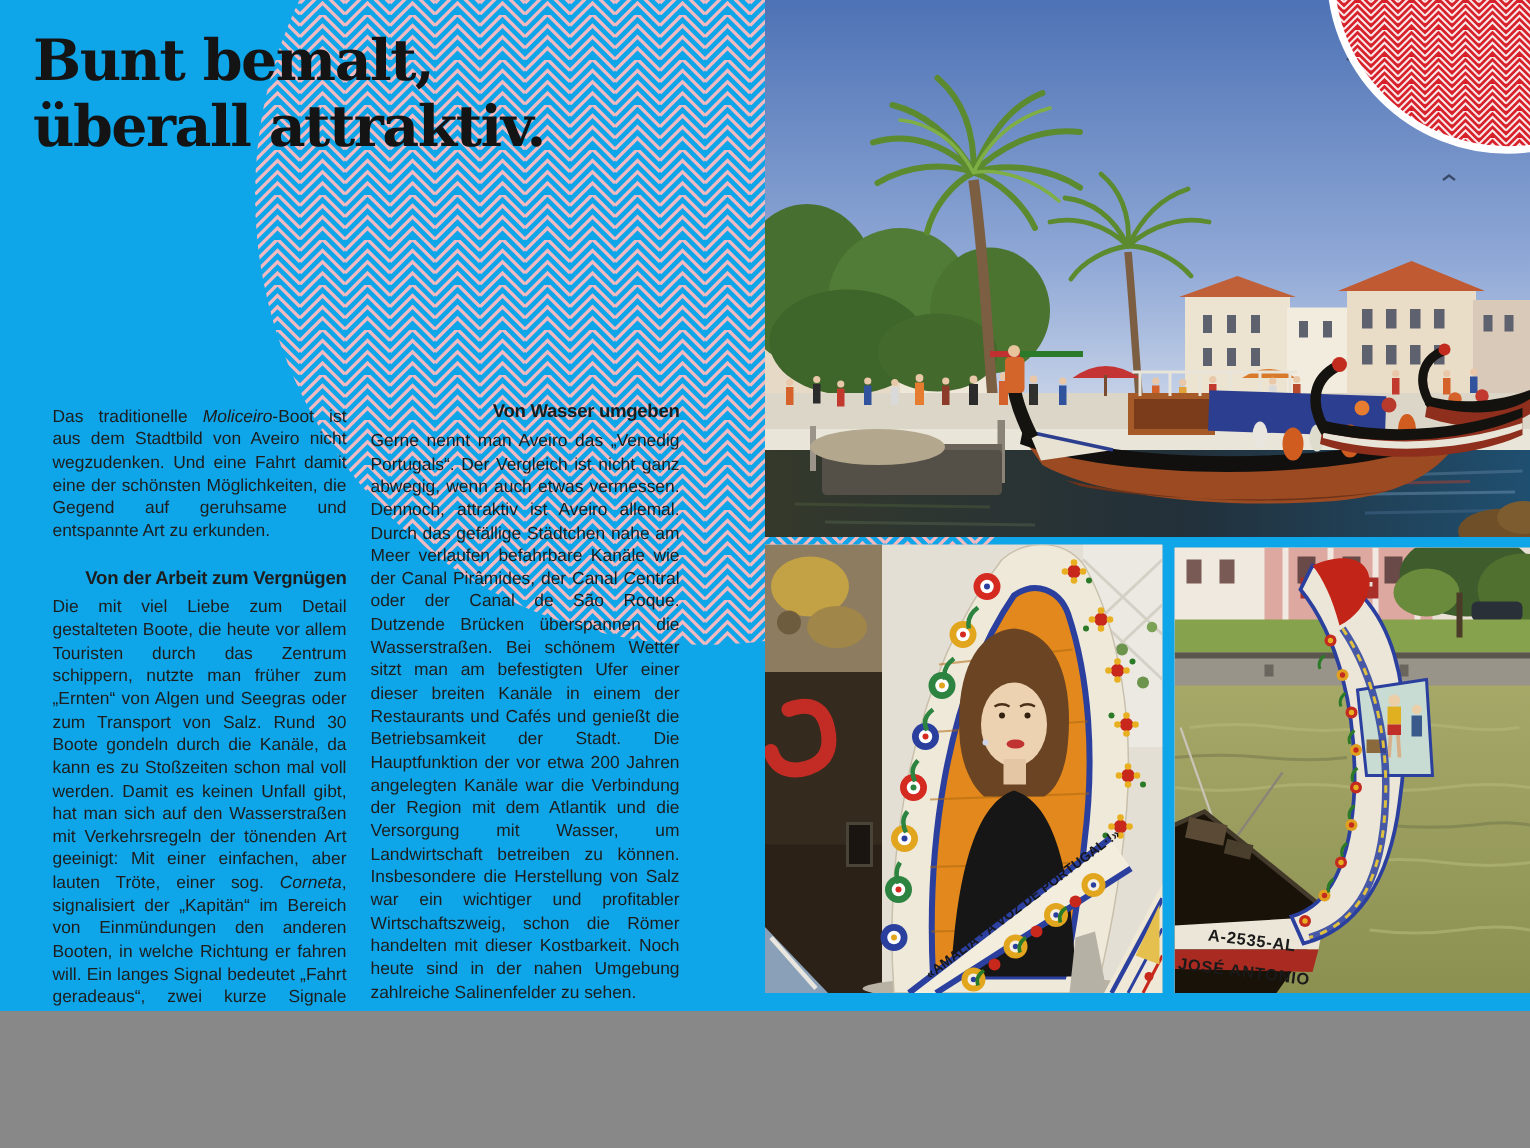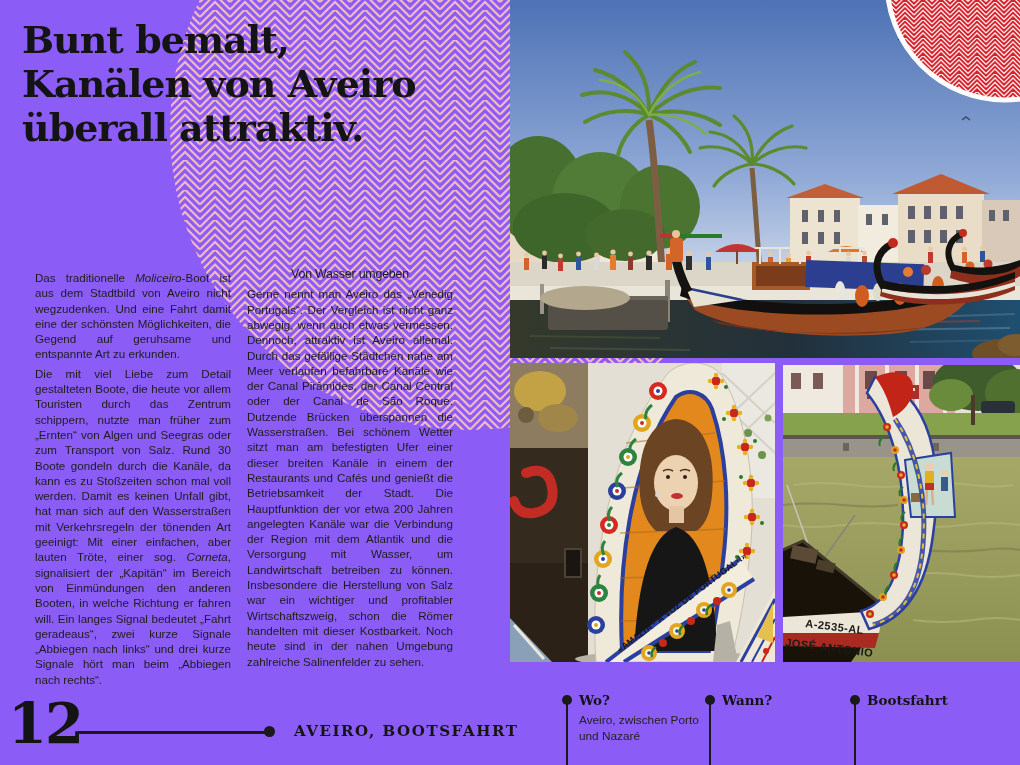--- a/index.html
+++ b/index.html
@@ -1,36 +1,36 @@
 <!DOCTYPE html>
 <html><head>
 <meta charset="utf-8">
 <style>
   html,body{margin:0;padding:0;background:#888;}
   .page{
-    position:relative;width:1020px;height:765px;background:#8b5cf6;
+    position:relative;width:1020px;height:674px;background:#0ea5e9;
     overflow:hidden;font-family:"Liberation Sans",sans-serif;color:#1c1c1c;
   }
   .layer{position:absolute;}
   
   .pink-circle{left:170px;top:-170px;z-index:0;}
   .red-circle{left:878px;top:-142px;z-index:2;}
   
   .headline{
     left:22px;top:18px;width:486px;z-index:3;
     font-family:"DejaVu Serif",serif;font-weight:800;
     font-size:38px;line-height:1.16;letter-spacing:-1px;color:#141414;
   }
   .headline div{white-space:nowrap;}
   
   .article-col{top:266px;z-index:3;text-align:justify;font-size:11.6px;line-height:1.32;color:#1d1d1d;}
   .article-col-1{left:35px;width:196px;}
   .article-col-2{left:247px;width:206px;}
   .article-paragraph{margin:4px 0 0 0;}
-  .article-heading{font-weight:normal;font-size:12.4px;margin:15px 0 2px 0;text-align:center;letter-spacing:-0.2px;}
+  .article-heading{font-weight:bold;font-size:12.4px;margin:15px 0 2px 0;text-align:right;letter-spacing:-0.2px;}
   .article-col > .article-heading:first-child{margin-top:0;}
   .it{font-style:italic;}
   
   .photo{z-index:1;overflow:hidden;background:#ccc;}
   .photo svg{display:block;}
   .photo-main{left:510px;top:0;width:510px;height:358px;}
   .photo-amalia{left:510px;top:363px;width:265px;height:299px;}
   .photo-prow{left:783px;top:365px;width:237px;height:297px;}
   
   .page-number{
@@ -69,26 +69,26 @@
           <path d="M0,14.5 L15,-0.5 L30,14.5"></path>
           <path d="M0,7 L15,-8 L30,7"></path>
         </g>
       </pattern>
     </defs>
     <circle cx="300" cy="300" r="300" fill="url(#chvP)"></circle>
   </svg>
 
   <div class="layer headline">
     <div>Bunt bemalt,</div>
-    <div>Kanälen von Aveiro</div>
     <div>überall attraktiv.</div>
   </div>
 
   <div class="layer article-col article-col-1">
       <p class="article-paragraph"><span>Das traditionelle </span><span class="it">Moliceiro</span><span>-Boot ist aus dem Stadtbild von Aveiro nicht wegzudenken. Und eine Fahrt damit eine der schönsten Möglichkeiten, die Gegend auf geruhsame und entspannte Art zu erkunden.</span></p>
+      <div class="article-heading">Von der Arbeit zum Vergnügen</div>
       <p class="article-paragraph"><span>Die mit viel Liebe zum Detail gestalteten Boote, die heute vor allem Touristen durch das Zentrum schippern, nutzte man früher zum „Ernten“ von Algen und Seegras oder zum Transport von Salz. Rund 30 Boote gondeln durch die Kanäle, da kann es zu Stoßzeiten schon mal voll werden. Damit es keinen Unfall gibt, hat man sich auf den Wasserstraßen mit Verkehrsregeln der tönenden Art geeinigt: Mit einer einfachen, aber lauten Tröte, einer sog. </span><span class="it">Corneta</span><span>, signalisiert der „Kapitän“ im Bereich von Einmündungen den anderen Booten, in welche Richtung er fahren will. Ein langes Signal bedeutet „Fahrt geradeaus“, zwei kurze Signale „Abbiegen nach links“ und drei kurze Signale hört man beim „Abbiegen nach rechts“.</span></p>
     </div>
   <div class="layer article-col article-col-2">
       <div class="article-heading">Von Wasser umgeben</div>
       <p class="article-paragraph"><span>Gerne nennt man Aveiro das „Venedig Portugals“. Der Vergleich ist nicht ganz abwegig, wenn auch etwas vermessen. Dennoch, attraktiv ist Aveiro allemal. Durch das gefällige Städtchen nahe am Meer verlaufen befahrbare Kanäle wie der Canal Pirâmides, der Canal Central oder der Canal de São Roque. Dutzende Brücken überspannen die Wasserstraßen. Bei schönem Wetter sitzt man am befestigten Ufer einer dieser breiten Kanäle in einem der Restaurants und Cafés und genießt die Betriebsamkeit der Stadt. Die Hauptfunktion der vor etwa 200 Jahren angelegten Kanäle war die Verbindung der Region mit dem Atlantik und die Versorgung mit Wasser, um Landwirtschaft betreiben zu können. Insbesondere die Herstellung von Salz war ein wichtiger und profitabler Wirtschaftszweig, schon die Römer handelten mit dieser Kostbarkeit. Noch heute sind in der nahen Umgebung zahlreiche Salinenfelder zu sehen.</span></p>
     </div>
 
   <div class="layer photo photo-main">
     <svg width="510" height="358" viewBox="0 0 510 358">
       <defs>

